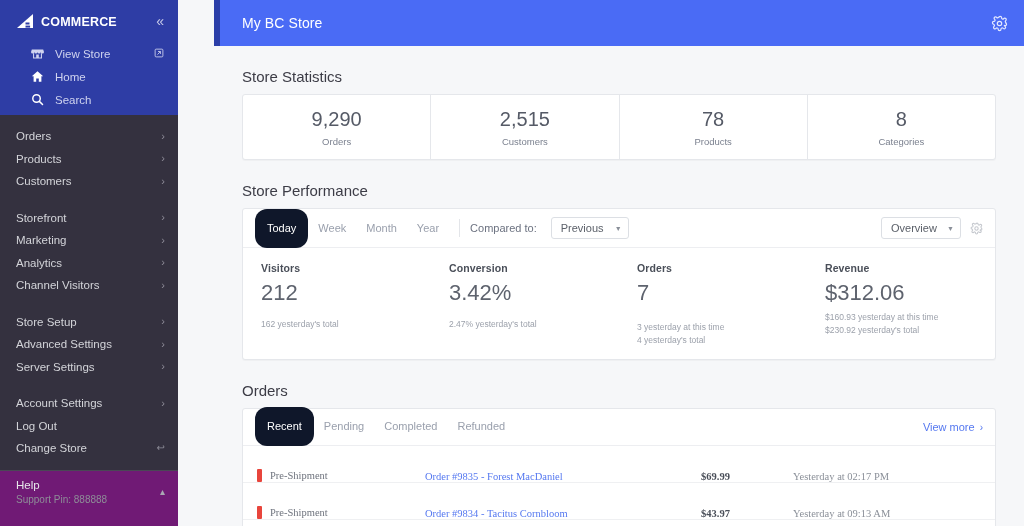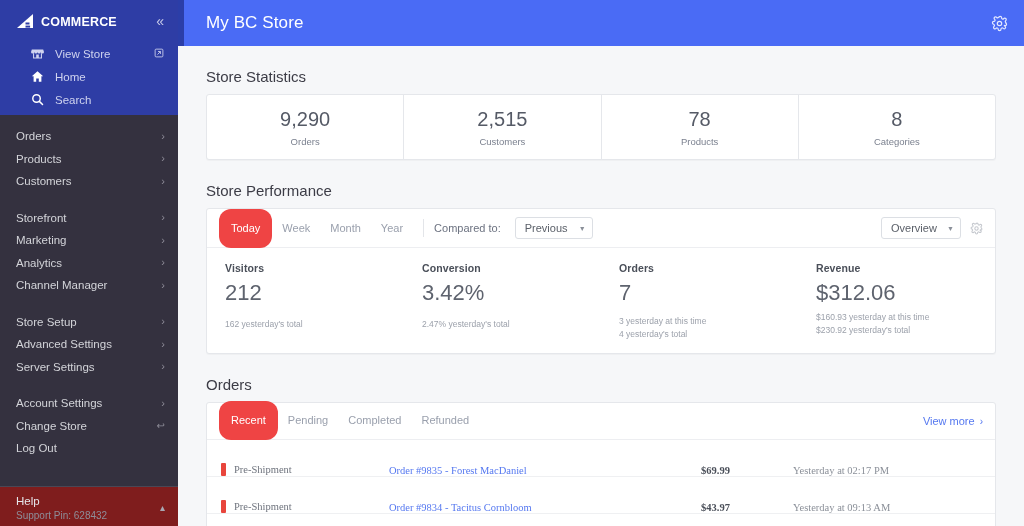--- a/index.html
+++ b/index.html
@@ -4,21 +4,21 @@
 <style>
   * { margin:0; padding:0; box-sizing:border-box; }
   html,body { width:1024px; height:526px; overflow:hidden; }
   body {
     font-family:"Liberation Sans", sans-serif;
     background:#f6f7f9;
     color:#333;
     font-size:13px;
     -webkit-font-smoothing:antialiased;
   }
-  .app { display:flex; width:1024px; height:376px; }
+  .app { display:flex; width:1024px; height:376px;gap:36px; }
 
   
   .sidebar {
     width:178px; min-width:178px; height:526px;
     background:#34313f;
     display:flex; flex-direction:column;
     position:relative;
   }
   .sb-blue { background:#2e3da5; padding-bottom:4px; }
   .sb-brand {
@@ -49,42 +49,42 @@
     display:flex; align-items:center;
     height:22.5px; padding:0 13px 0 16px;
     color:#d3d4d9; font-size:11.5px;
     cursor:pointer;
   }
   .sb-item .chev { margin-left:auto; color:#8e8d98; font-size:11px; line-height:1; }
   .sb-item .rev { margin-left:auto; color:#8e8d98; font-size:10px; line-height:1; }
   .sb-gap { height:14px; }
 
   .sb-help {
-    background:#7f1d1d; border-top:1px solid #4a4755;
-    padding:7px 13px 4px 16px;
+    background:#701a75; border-top:1px solid #4a4755;
+    padding:7px 13px 20px 16px;
     display:flex; align-items:center;
   }
   .sb-help .txt { flex:1; }
   .sb-help .h1 { color:#e6e6ea; font-size:11.5px; line-height:1.25; }
   .sb-help .h2 { color:#8e8d98; font-size:10px; line-height:1.3; margin-top:1px; }
   .sb-help .caret { color:#a9a8b3; font-size:10px; }
 
   
   .main { flex:1; height:526px; overflow:hidden; position:relative; background:#f6f7f9; }
   .topbar {
     height:46px; background:#4a6bf5;
     display:flex; align-items:center;
     padding:0 16px 0 28px;
     position:relative;
   }
   .topbar::before {
     content:""; position:absolute; left:0; top:0; width:6px; height:100%;
     background:#2b3ea8;
   }
-  .topbar .title { color:#fff; font-size:17px; font-weight:normal; letter-spacing:.1px; }
+  .topbar .title { color:#fff; font-size:14px; font-weight:normal; letter-spacing:.1px; }
   .topbar .gear { margin-left:auto; color:#dfe4ff; display:flex; align-items:center; cursor:pointer; }
 
   .content { padding:0 28px; }
   .sec-title {
     font-size:15px; color:#3c3c46; font-weight:normal;
     margin:22px 0 9px 0;
   }
 
   .card {
     background:#fff; border:1px solid #e5e7eb; border-radius:3px;
@@ -101,21 +101,21 @@
 
   
   .perf-head {
     display:flex; align-items:center; height:39px;
     padding:0 12px 0 12px; border-bottom:1px solid #edeef1;
   }
   .pill {
     font-size:11px; color:#9aa0ad; padding:5px 10px; border-radius:12px;
     cursor:pointer; line-height:1;
   }
-  .pill.active { background:#ef4444; color:#fff; padding:14px 12px; }
+  .pill.active { background:#0f172a; color:#fff; padding:14px 12px; }
   .divider-v { width:1px; height:18px; background:#e3e5e9; margin:0 10px; }
   .cmp-label { font-size:11px; color:#6c7280; margin-right:14px; }
   .select {
     border:1px solid #dcdfe4; border-radius:3px; background:#fff;
     height:22px; display:flex; align-items:center;
     padding:0 6px 0 9px; font-size:11px; color:#5b6069; cursor:pointer;
     min-width:78px;
   }
   .select .cv { margin-left:auto; font-size:7px; color:#8a8f99; padding-left:10px; }
   .perf-head .right { margin-left:auto; display:flex; align-items:center; gap:9px; }
@@ -230,21 +230,21 @@
         </div>
         <div class="sb-item">
           <span>Marketing</span>
           <span class="chev">›</span>
         </div>
         <div class="sb-item">
           <span>Analytics</span>
           <span class="chev">›</span>
         </div>
         <div class="sb-item">
-          <span>Channel Manager</span>
+          <span>Channel Visitors</span>
           <span class="chev">›</span>
         </div>
       </div>
       <div class="sb-gap"></div>
 
       <div class="sb-group">
         <div class="sb-item">
           <span>Store Setup</span>
           <span class="chev">›</span>
         </div>
@@ -256,35 +256,35 @@
           <span>Server Settings</span>
           <span class="chev">›</span>
         </div>
       </div>
       <div class="sb-gap"></div>
 
       <div class="sb-group">
         <div class="sb-item">
           <span>Account Settings</span>
           <span class="chev">›</span>
+        </div>
+        <div class="sb-item">
+          <span>Log Out</span>
         </div>
         <div class="sb-item">
           <span>Change Store</span>
           <span class="rev">↩</span>
-        </div>
-        <div class="sb-item">
-          <span>Log Out</span>
         </div>
       </div>
     </div>
 
     <div class="sb-help">
       <div class="txt">
         <div class="h1">Help</div>
-        <div class="h2">Support Pin: 628432</div>
+        <div class="h2">Support Pin: 888888</div>
       </div>
       <span class="caret">▴</span>
     </div>
   </aside>
 
   <section class="main">
 
     <header class="topbar">
       <div class="title">My BC Store</div>
       <span class="gear">
@@ -355,21 +355,21 @@
           <div class="metric">
             <div class="mlbl">Conversion</div>
             <div class="mval">3.42%</div>
             <div class="msubs">
               <div class="msub">2.47% yesterday's total</div>
             </div>
           </div>
           <div class="metric">
             <div class="mlbl">Orders</div>
             <div class="mval">7</div>
-            <div class="msubs" style="margin-top:10px;">
+            <div class="msubs" style="margin-top:16px;">
               <div class="msub">3 yesterday at this time</div>
               <div class="msub">4 yesterday's total</div>
             </div>
           </div>
           <div class="metric">
             <div class="mlbl">Revenue</div>
             <div class="mval">$312.06</div>
             <div class="msubs" style="margin-top:6px;">
               <div class="msub">$160.93 yesterday at this time</div>
               <div class="msub">$230.92 yesterday's total</div>

